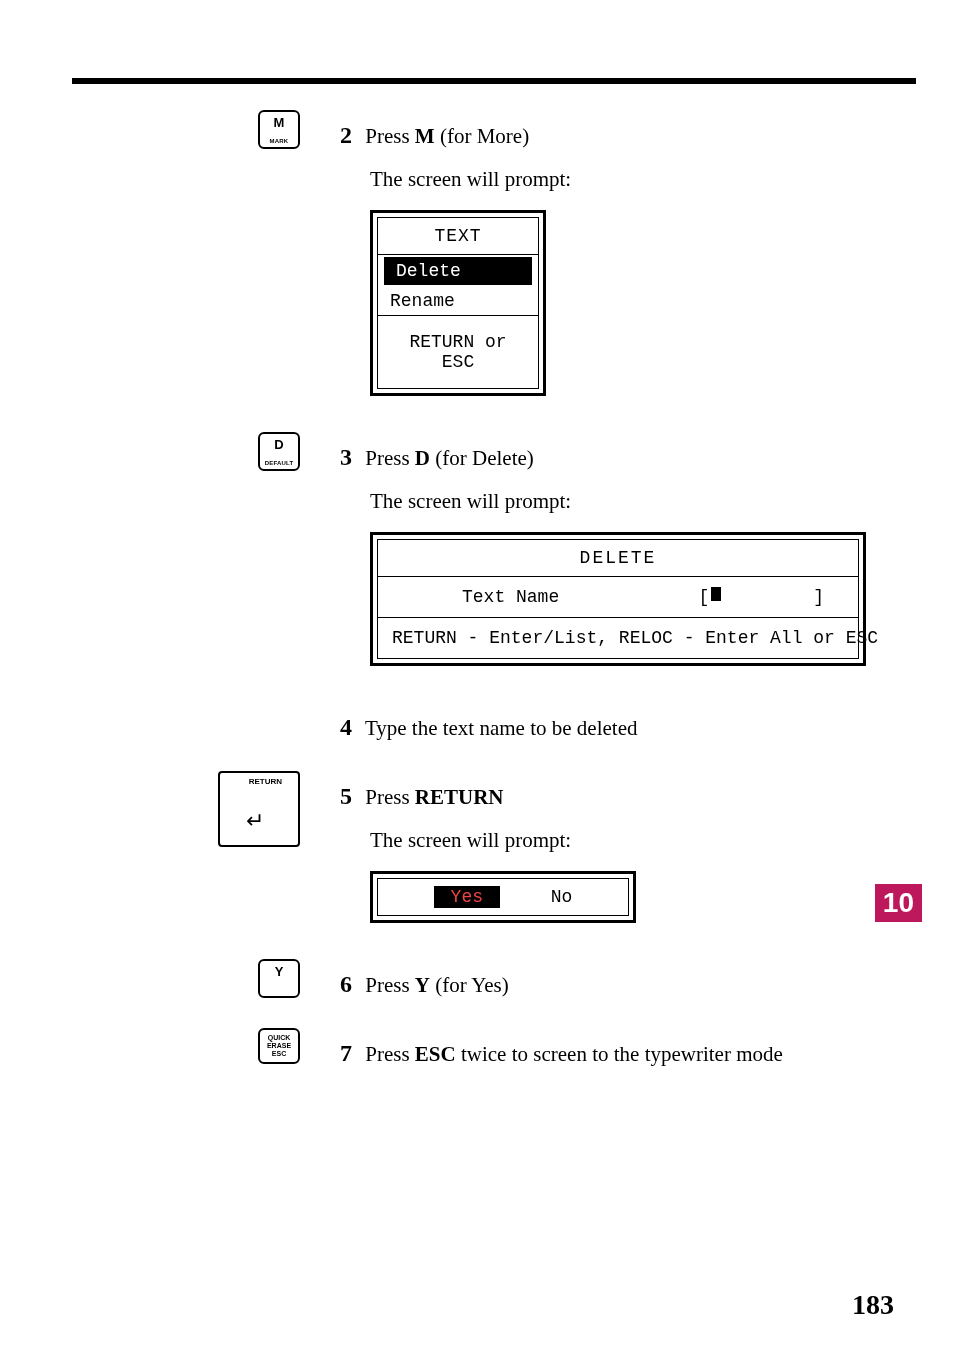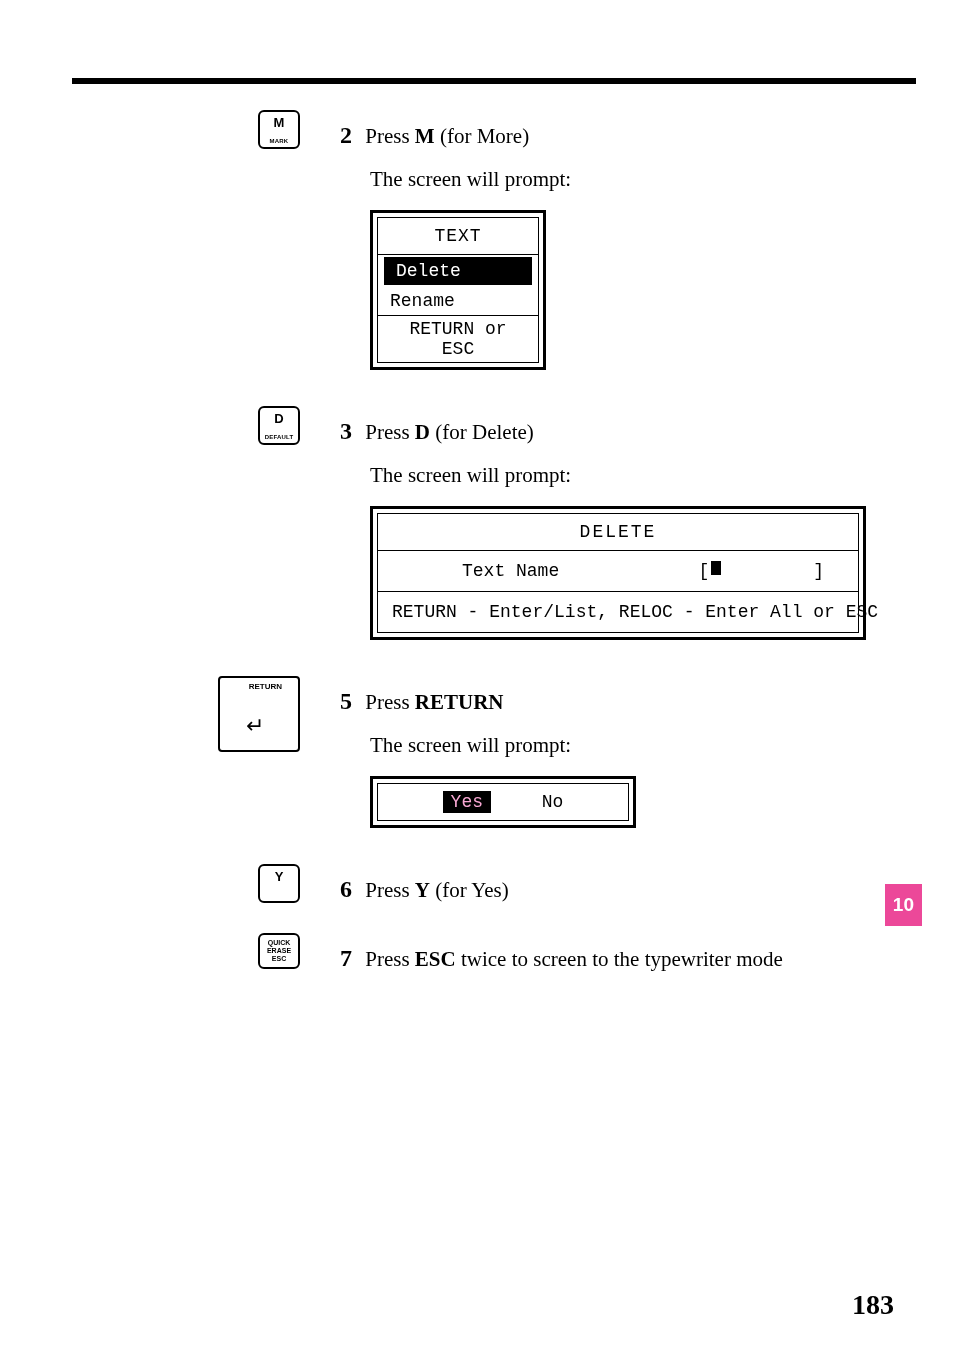--- a/index.html
+++ b/index.html
@@ -142,21 +142,21 @@
   .dlg-opt {
     padding: 4px 12px;
   }
   .dlg-opt.selected {
     background: #000;
     color: #fff;
     margin: 2px 6px;
   }
   .dlg-foot {
     border-top: 1px solid #000;
-    padding: 3px 10px;
+    padding: 16px 10px;
     text-align: center;
   }
   .dlg-wide .dlg-title {
     letter-spacing: 2px;
   }
   .dlg-row {
     padding: 10px 14px;
     border-bottom: 1px solid #000;
     display: flex;
     align-items: flex-start;
@@ -166,34 +166,34 @@
   .cursor-box {
     display: inline-block;
     width: 10px;
     height: 14px;
     background: #000;
     vertical-align: middle;
     margin: 0 2px;
   }
   .yes-sel {
     background: #000;
-    color: #f9a8d4;
-    padding: 1px 8px;
+    color: #ef4444;
+    padding: 1px 17px;
     margin-right: 40px;
   }
   .section-tab {
     position: absolute;
     right: 32px;
     top: 884px;
-    background: #ec4899;
+    background: #be185d;
     color: #fff;
     font-family: Arial, Helvetica, sans-serif;
     font-weight: bold;
-    font-size: 19px;
-    padding: 10px 8px;
+    font-size: 28px;
+    padding: 3px 8px;
   }
   .page-number {
     position: absolute;
     right: 60px;
     bottom: 50px;
     font-weight: bold;
     font-size: 28px;
   }
   .confirm-opts {
     padding: 8px 14px;
@@ -257,20 +257,29 @@
               <span style="flex:1;"></span>
               <span>[</span><span class="cursor-box"></span><span style="display:inline-block; width:90px;"></span><span>]</span>
               <span style="width:20px;"></span>
             </div>
             <div class="dlg-row" style="border-bottom:none;">RETURN - Enter/List, RELOC - Enter All or ESC</div>
           </div>
         </div>
       </div>
     </div>
 
+    <div class="row">
+      <div class="key-col"></div>
+      <div class="main-col">
+        <p class="step-line">
+          <span class="step-num">4</span>
+          <span>Type the text name to be deleted</span>
+        </p>
+      </div>
+    </div>
 
     <div class="row">
       <div class="key-col">
         <div class="return-key">
           <span class="label">RETURN</span>
           <span class="arrow">↵</span>
         </div>
       </div>
       <div class="main-col">
         <p class="step-line">

